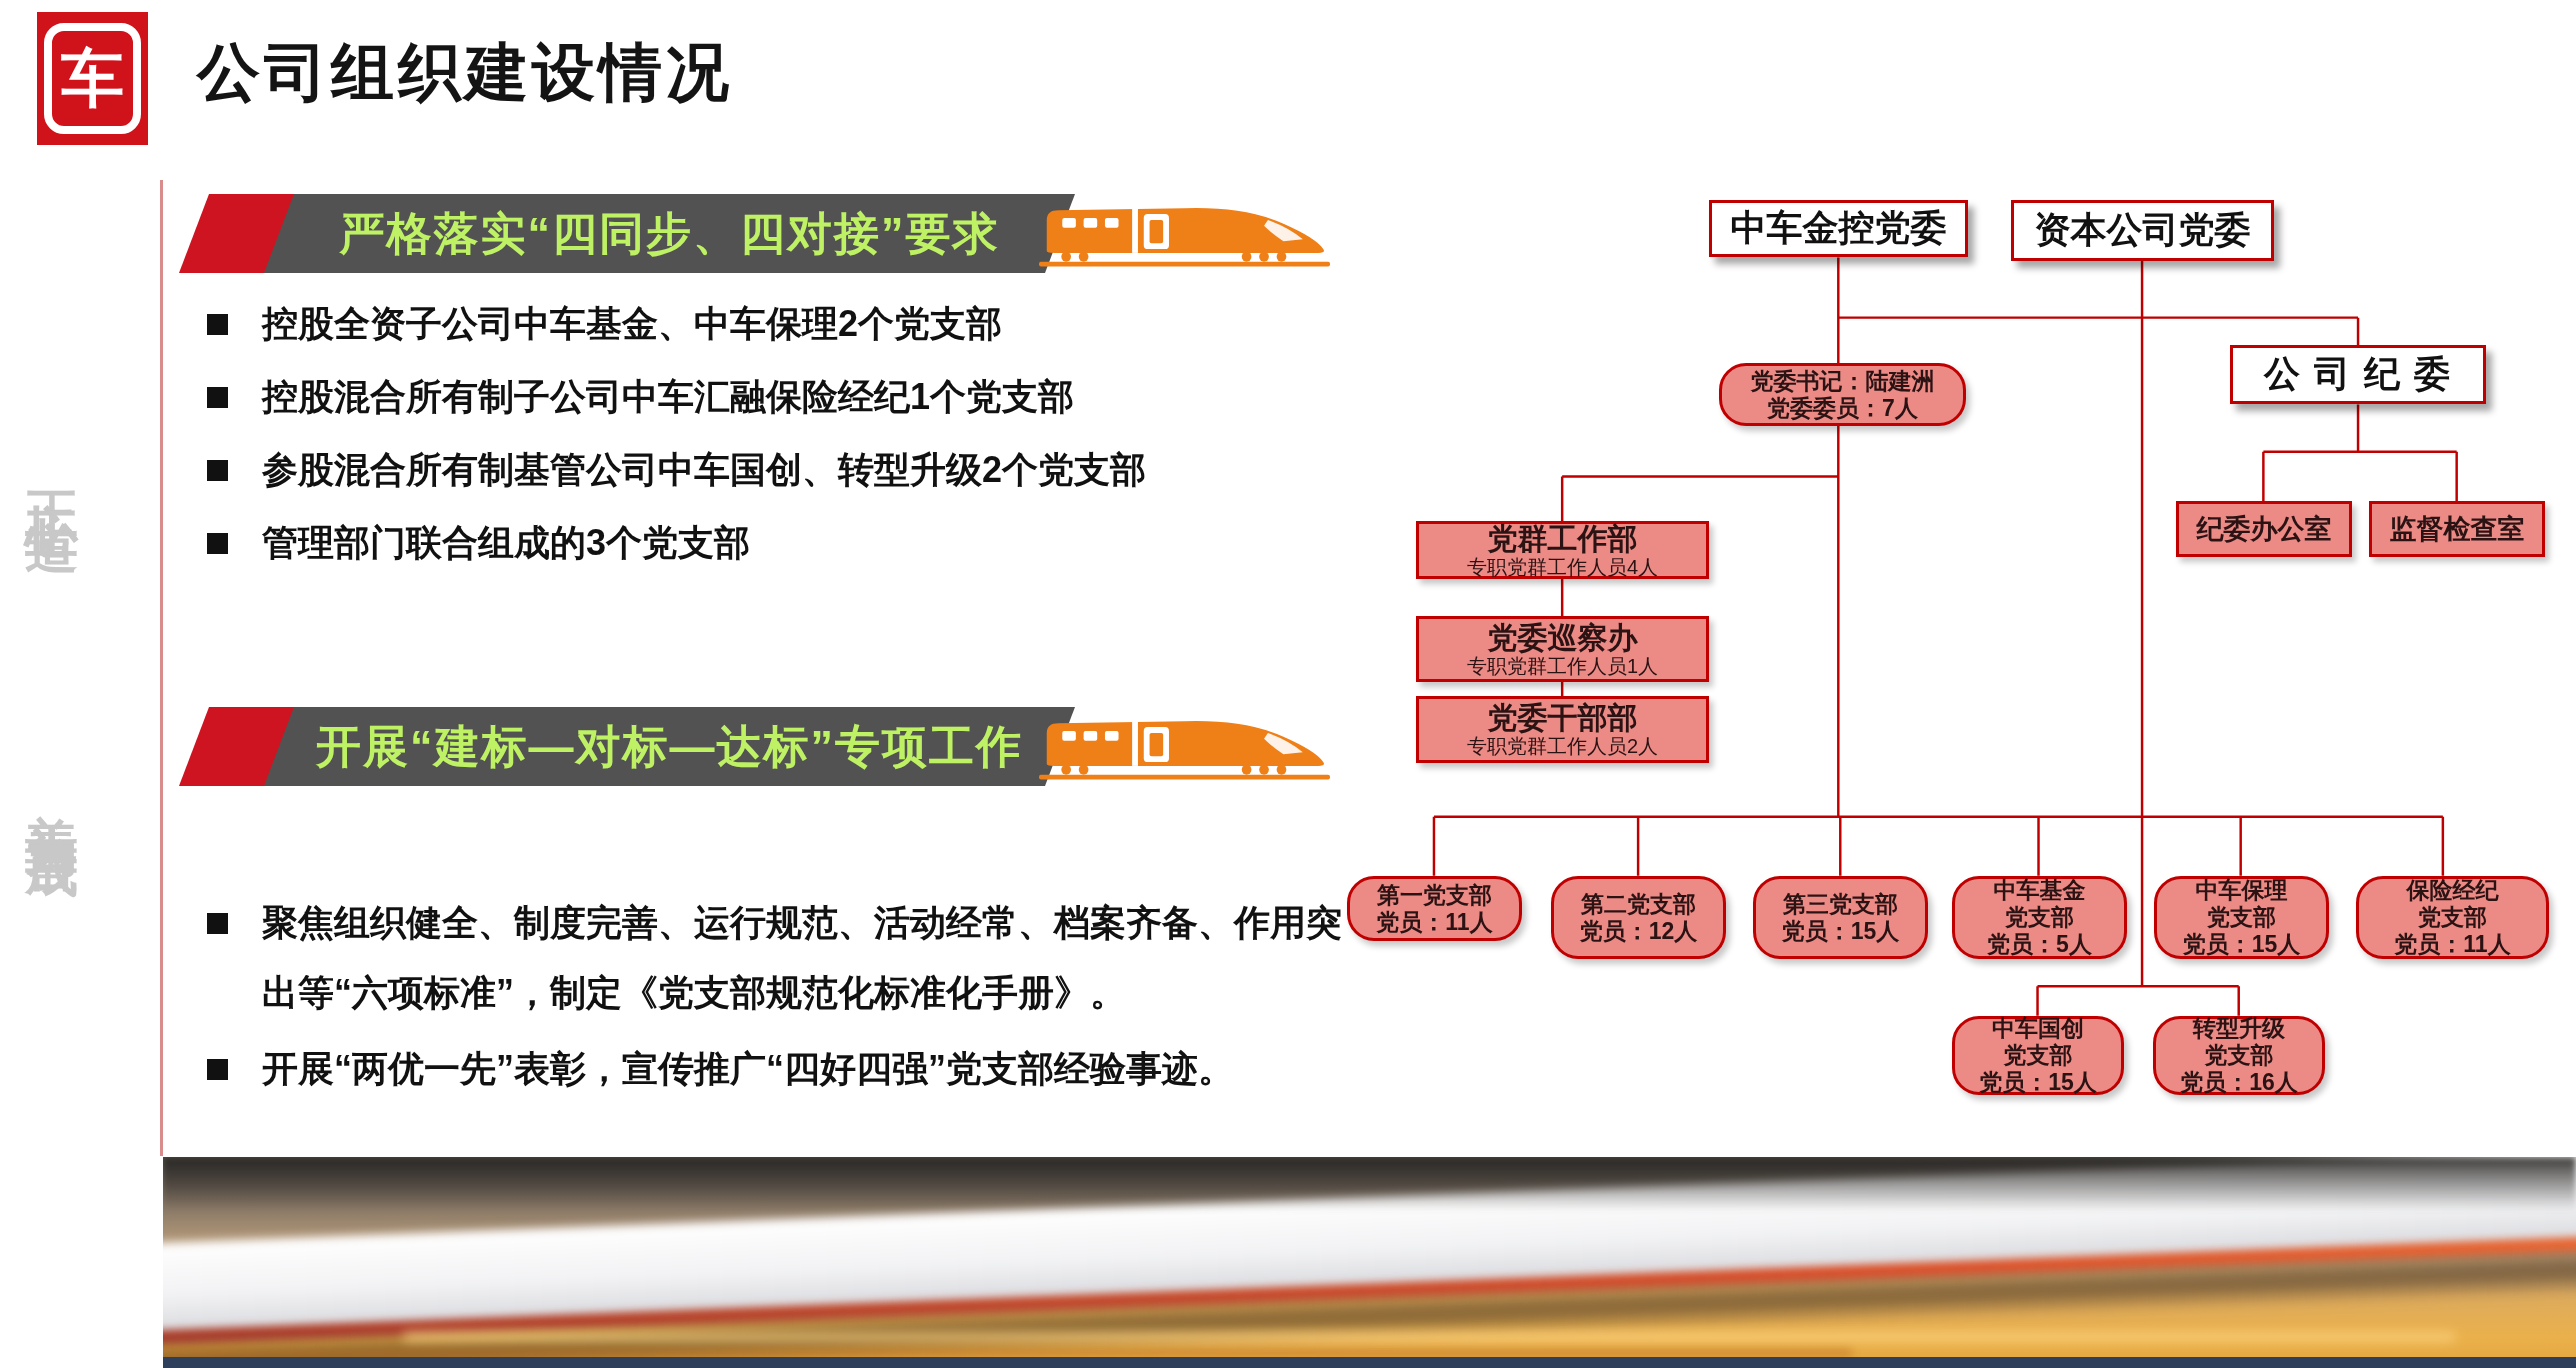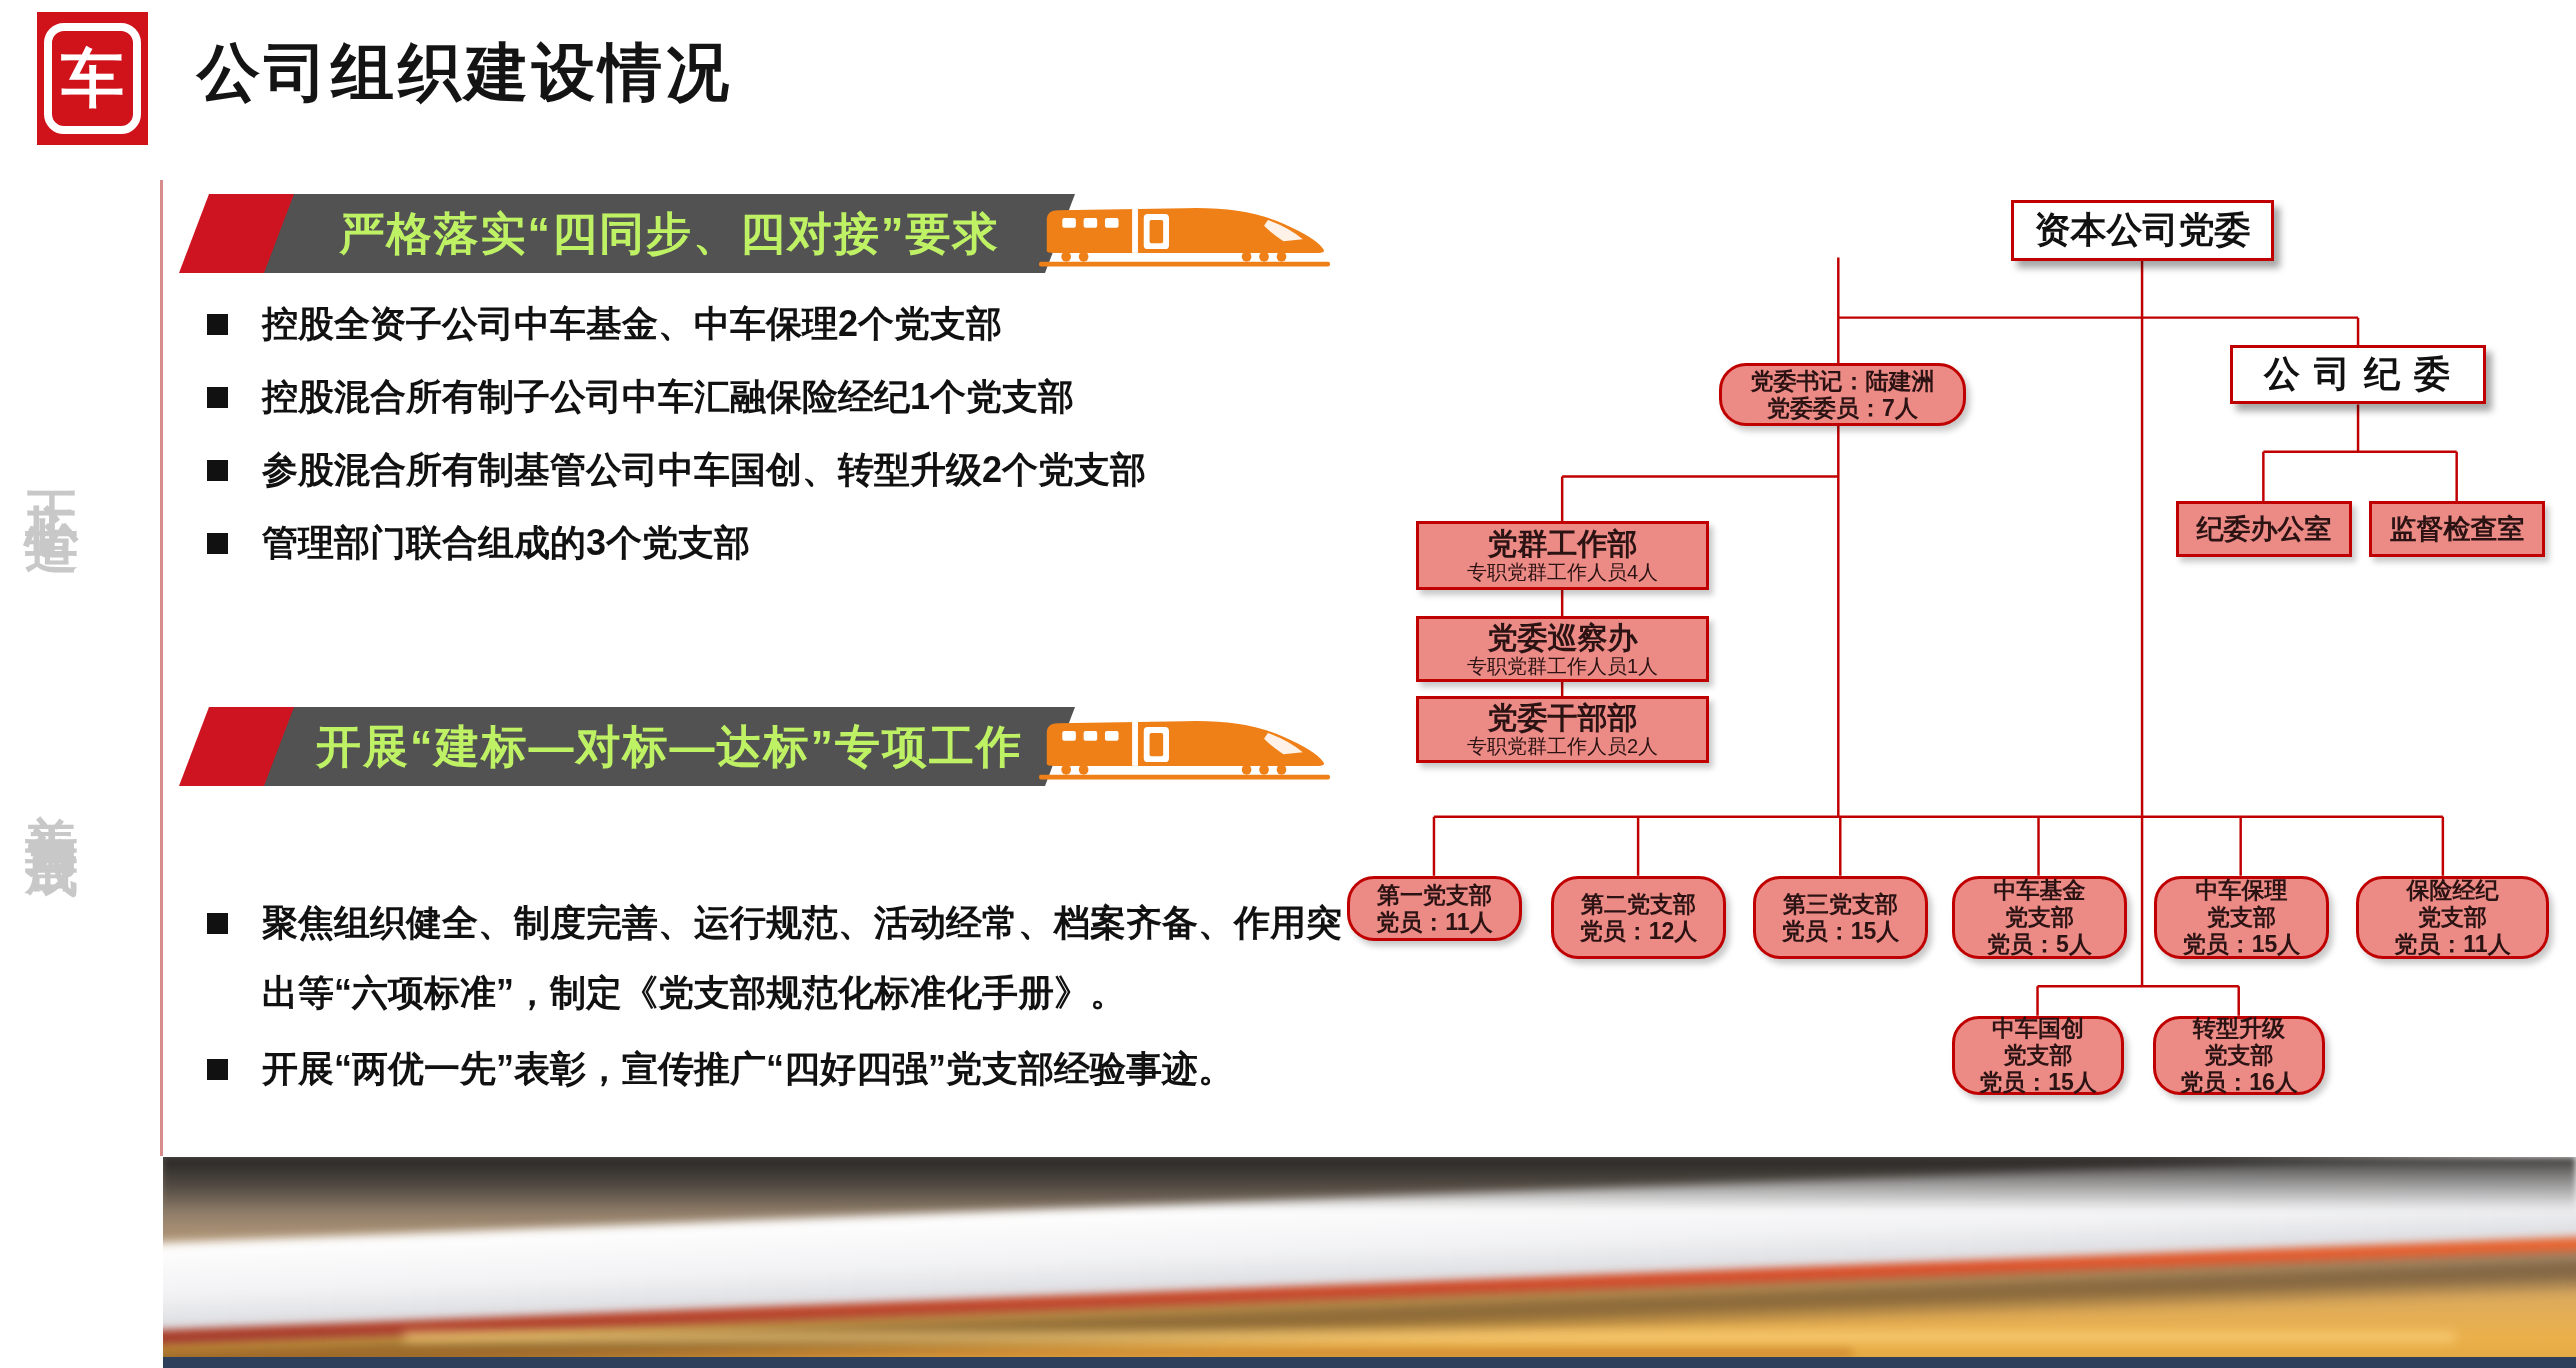--- a/index.html
+++ b/index.html
@@ -167,30 +167,31 @@
     <path d="M1864 261 V828
              M2172 261 V1000
              M1864 322 H2391 M2391 322 V350
              M2391 410 V458 M2295 458 H2491 M2295 458 V508 M2491 458 V508
              M1584 483 H1864 M1584 483 V740
              M1454 828 H2477
              M1454 828 V888 M1661 828 V888 M1866 828 V888 M2067 828 V888 M2272 828 V888 M2477 828 V888
              M2066 1000 H2270 M2066 1000 V1030 M2270 1000 V1030" fill="none" stroke="#c00000" stroke-width="2.5"></path>
   </svg>
 
+  <div class="obox white f37" style="left:1709px;top:200px;width:259px;height:57px;">中车金控党委</div>
   <div class="obox white f37" style="left:2011px;top:200px;width:263px;height:61px;">资本公司党委</div>
 
   <div class="obox pink pre f23" style="left:1719px;top:363px;width:247px;height:63px;">党委书记：陆建洲
 党委委员：7人</div>
 
   <div class="obox white f36" style="left:2230px;top:345px;width:256px;height:59px;font-weight:700;">公 司 纪 委</div>
   <div class="obox pink f27" style="left:2176px;top:501px;width:176px;height:56px;">纪委办公室</div>
   <div class="obox pink f27" style="left:2369px;top:501px;width:176px;height:56px;">监督检查室</div>
 
-  <div class="obox pink" style="left:1416px;top:521px;width:293px;height:69px;">
+  <div class="obox pink" style="left:1416px;top:521px;width:293px;height:58px;">
     <span class="dept-title">党群工作部</span>
     <span class="dept-sub">专职党群工作人员4人</span>
   </div>
   <div class="obox pink" style="left:1416px;top:616px;width:293px;height:66px;">
     <span class="dept-title">党委巡察办</span>
     <span class="dept-sub">专职党群工作人员1人</span>
   </div>
   <div class="obox pink" style="left:1416px;top:696px;width:293px;height:67px;">
     <span class="dept-title">党委干部部</span>
     <span class="dept-sub">专职党群工作人员2人</span>

